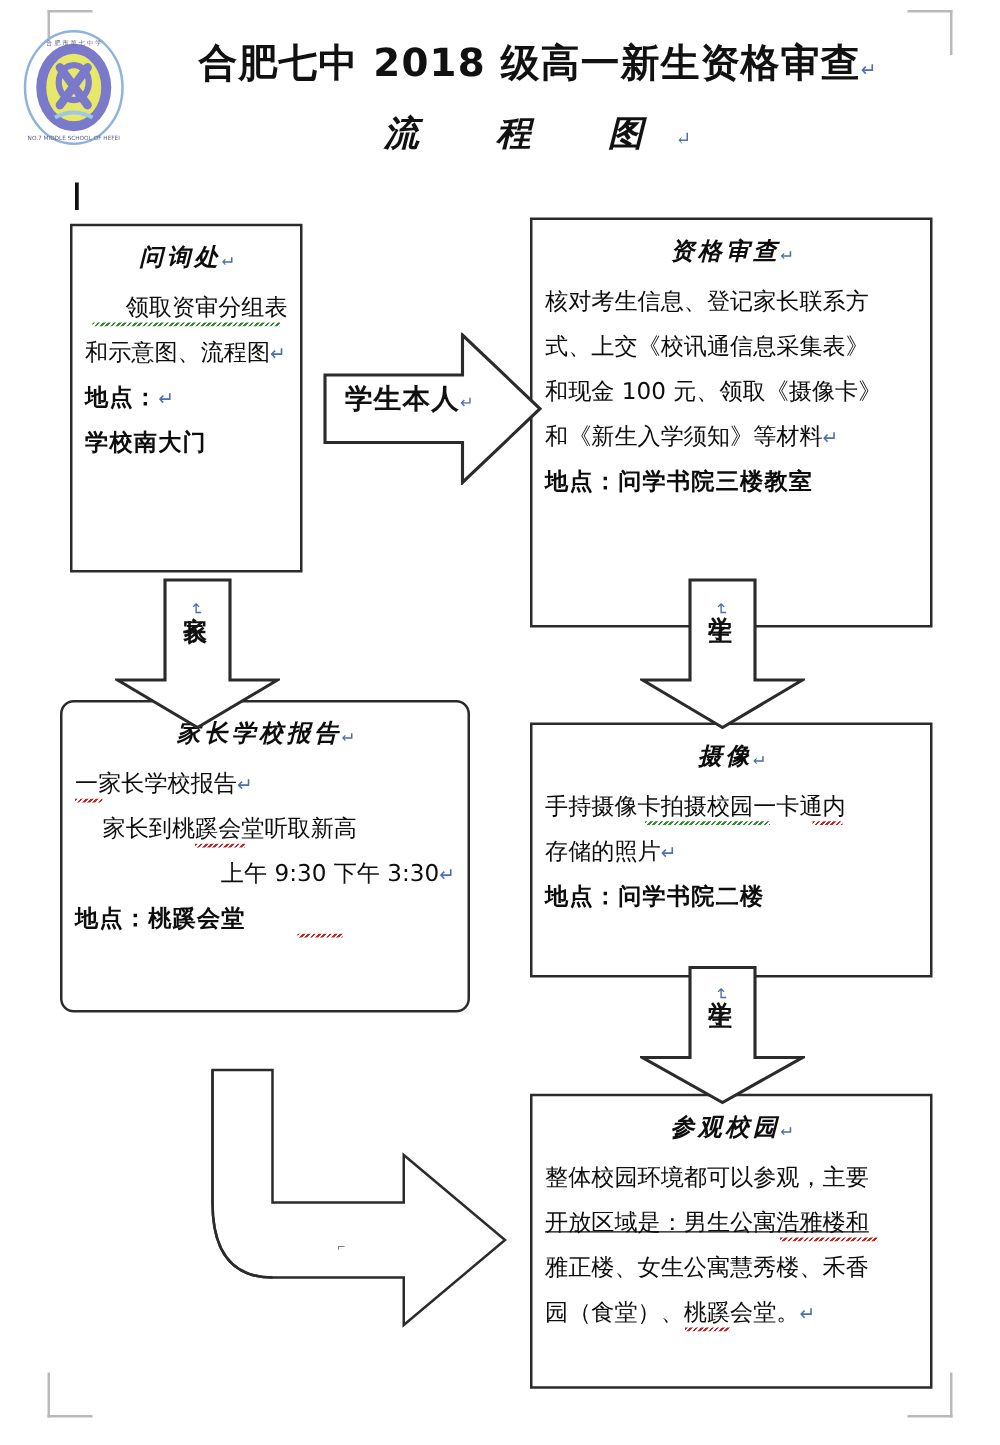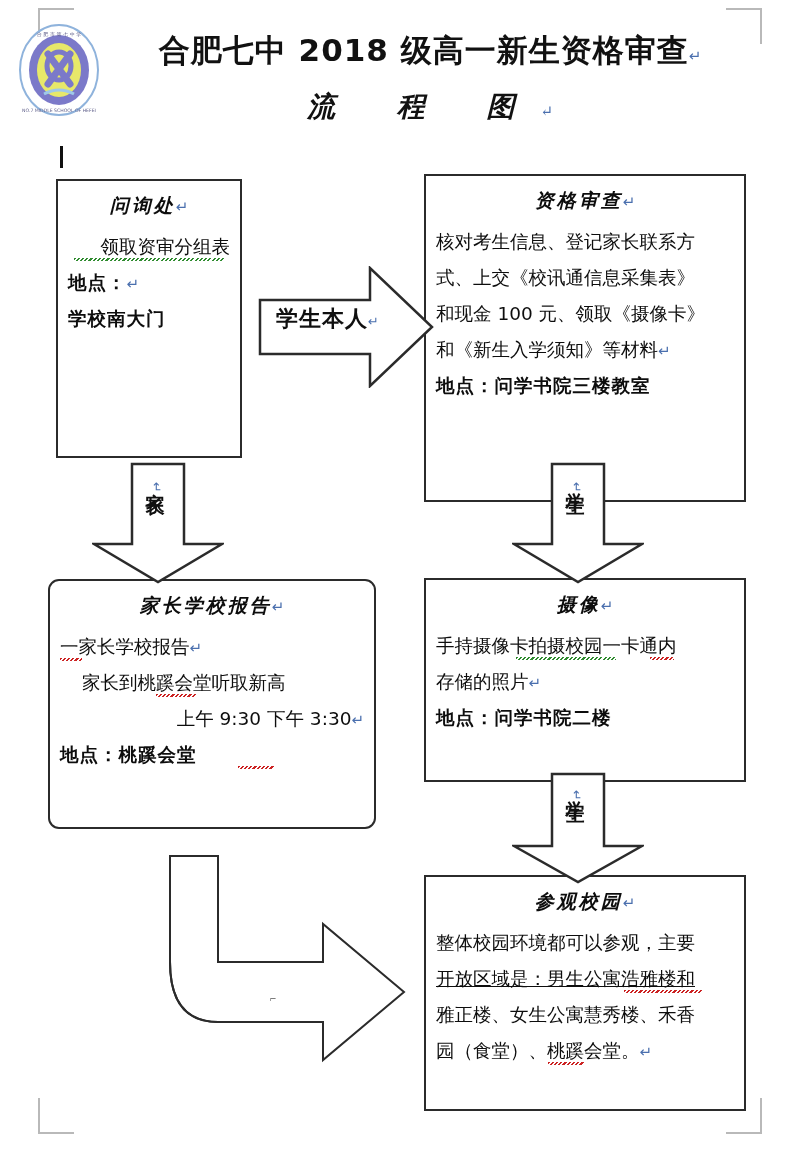--- a/index.html
+++ b/index.html
@@ -86,21 +86,21 @@
     position: absolute;
     box-sizing: border-box;
     border: 2px solid #2b2b2b;
     background: #ffffff;
     padding: 6px 10px;
   }
   .box .bx-title {
     text-align: center;
     font-weight: bold;
     font-style: italic;
-    font-family: Liberation Sans, sans-serif;
+    font-family: Liberation Mono, monospace;
     font-size: 19px;
     letter-spacing: 3px;
     margin: 6px 0 10px 0;
     white-space: nowrap;
   }
   .box .bx-line {
     font-size: 18.5px;
     line-height: 1.95;
     font-family: "DejaVu Sans", "Liberation Sans", sans-serif;
     white-space: nowrap;
@@ -114,21 +114,21 @@
     position: absolute;
     height: 3px;
     background-repeat: repeat-x;
   }
   .sq-green { background-image: repeating-linear-gradient(135deg,#2e8b2e 0 1.5px,transparent 1.5px 3px); }
   .sq-red   { background-image: repeating-linear-gradient(135deg,#cc2222 0 1.5px,transparent 1.5px 3px); }
 
   
   #box-inquiry  { left: 56px;  top: 179px; width: 186px; height: 279px; }
   #box-review   { left: 424px; top: 174px; width: 322px; height: 328px; }
-  #box-parent   { left: 48px;  top: 579px; width: 328px; height: 250px; border-radius: 11px; }
+  #box-parent   { left: 48px;  top: 560px; width: 328px; height: 250px; border-radius: 11px; }
   #box-photo    { left: 424px; top: 578px; width: 322px; height: 204px; }
   #box-visit    { left: 424px; top: 875px; width: 322px; height: 236px; }
 
   
   .arrow-wrap { position: absolute; }
   #arrow-right-student { left: 258px; top: 266px;  width: 176px; height: 122px; }
   #arrow-down-parent   { left: 92px;  top: 462px;  width: 132px; height: 122px; }
   #arrow-down-student1 { left: 512px; top: 462px;  width: 132px; height: 122px; }
   #arrow-down-student2 { left: 512px; top: 772px;  width: 132px; height: 112px; }
   #arrow-bent-visit    { left: 118px; top: 852px;  width: 320px; height: 230px; }
@@ -185,20 +185,23 @@
 
 <div class="caret"></div>
 
 <div class="box" id="box-inquiry">
   <div class="bx-title">
     <span>问询处</span><span class="pilcrow">↵</span>
   </div>
   <div class="bx-line center" style="position:relative;">
     <span>领取资审分组表</span>
     <span class="sq-green" style="left:6px;right:6px;bottom:4px;"></span>
+  </div>
+  <div class="bx-line">
+    <span>和示意图、流程图</span><span class="pilcrow">↵</span>
   </div>
   <div class="bx-line bold">
     <span>地点：</span><span class="pilcrow">↵</span>
   </div>
   <div class="bx-line bold">
     <span>学校南大门</span>
   </div>
 </div>
 
 <div class="box" id="box-review">

